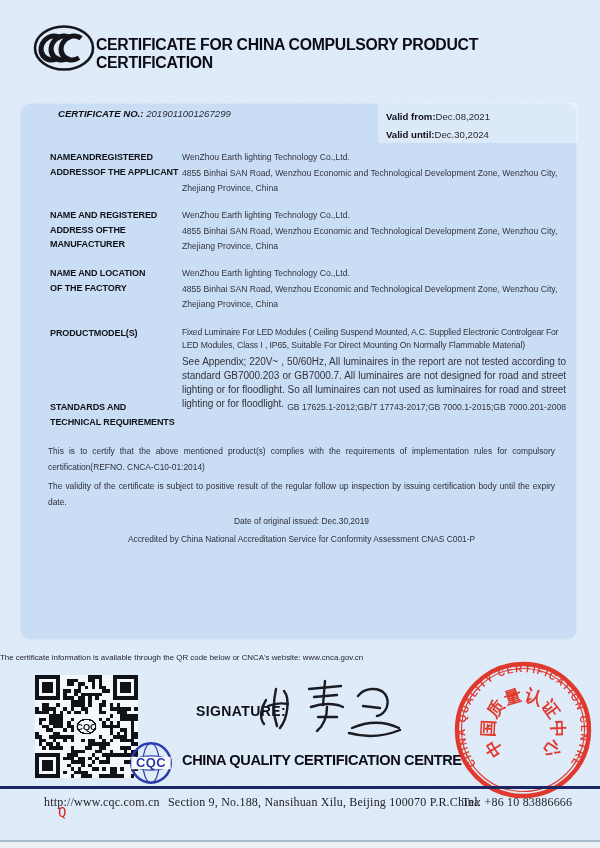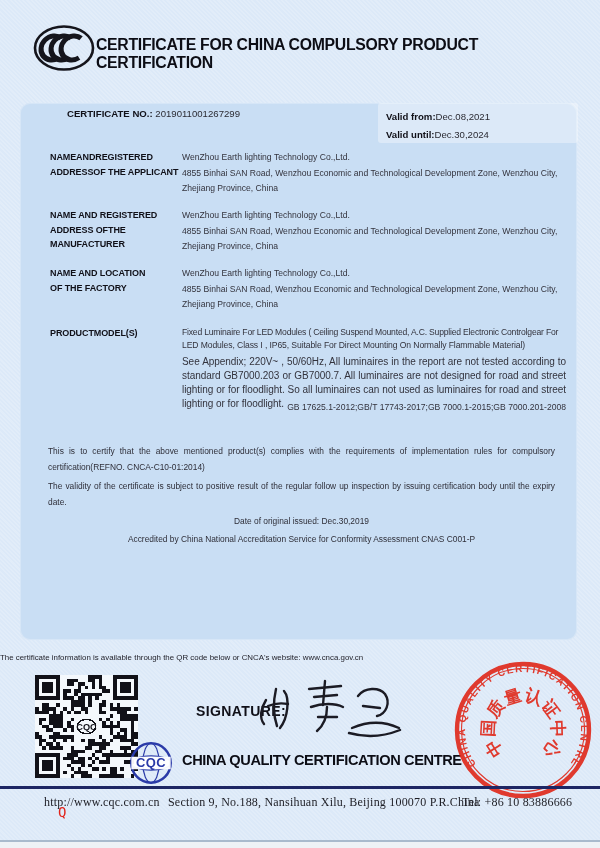--- a/index.html
+++ b/index.html
@@ -7,21 +7,21 @@
     background:#dce9f8;
     background-image:repeating-linear-gradient(45deg, rgba(255,255,255,.16) 0 1.5px, rgba(0,0,0,0) 1.5px 3px);
     font-family:"Liberation Sans", sans-serif;color:#2b2b33;}
   .abs{position:absolute;}
   
   .title{left:96px;top:36px;width:492px;font-size:15.8px;font-weight:bold;color:#0c0d15;letter-spacing:-.3px;}
   
   .panel{left:20px;top:103px;width:557px;height:537px;background:#c9def4;border-radius:10px;
     box-shadow:0 0 0 1px rgba(255,255,255,.25) inset;}
   .validity-hl{left:378px;top:103px;width:200px;height:40px;background:rgba(255,255,255,.35);border-radius:3px;}
-  .certno{left:67px;top:108px;font-size:9.6px;}
+  .certno{left:58px;top:108px;font-size:9.6px;font-style:italic;}
   .certno .lbl{font-weight:bold;color:#101018;}
   .validity{left:386px;top:108px;font-size:9.6px;line-height:18px;}
   .validity .lbl{font-weight:bold;color:#101018;}
   
   .block-label{left:50px;width:132px;font-size:9px;font-weight:bold;color:#101018;line-height:14.5px;letter-spacing:-.1px;}
   .block-value{left:182px;width:384px;font-size:8.6px;line-height:15.5px;color:#33333d;}
   .v-app{top:150px}.l-app{top:150px}
   .v-man{top:208px}.l-man{top:208px}
   .v-fac{top:266px}.l-fac{top:266px}
   .v-pro{top:326px}.l-pro{top:326px}
@@ -112,20 +112,24 @@
 
   <div class="abs block-label l-pro">
     <div>PRODUCTMODEL(S)</div>
   </div>
   <div class="abs block-value v-pro">
     <div class="pline">Fixed Luminaire For LED Modules ( Ceiling Suspend Mounted, A.C. Supplied Electronic Controlgear For</div>
     <div class="pline2">LED Modules, Class I , IP65, Suitable For Direct Mounting On Normally Flammable Material)</div>
     <div class="ppara">See Appendix;  220V~ ,  50/60Hz,  All luminaires in the report are not tested according to standard GB7000.203 or GB7000.7. All luminaires are not designed for road and street lighting or for floodlight. So all luminaires can not used as luminaires for road and street lighting or for floodlight.</div>
   </div>
 
+  <div class="abs block-label l-std">
+    <div>STANDARDS AND</div>
+    <div>TECHNICAL REQUIREMENTS</div>
+  </div>
   <div class="abs block-value v-std">
     <div class="stdval">GB 17625.1-2012;GB/T 17743-2017;GB 7000.1-2015;GB 7000.201-2008</div>
   </div>
 
   <div class="abs statements">
     <p>This is to certify that the above mentioned product(s) complies with the requirements of implementation rules for compulsory certification(REFNO. CNCA-C10-01:2014)</p>
     <p>The validity of the certificate is subject to positive result of the regular follow up inspection by issuing certification body until the expiry date.</p>
     <p class="nj">Date of original issued: Dec.30,2019</p>
     <p class="nj">Accredited by China National Accreditation Service for Conformity Assessment CNAS C001-P</p>
   </div>

